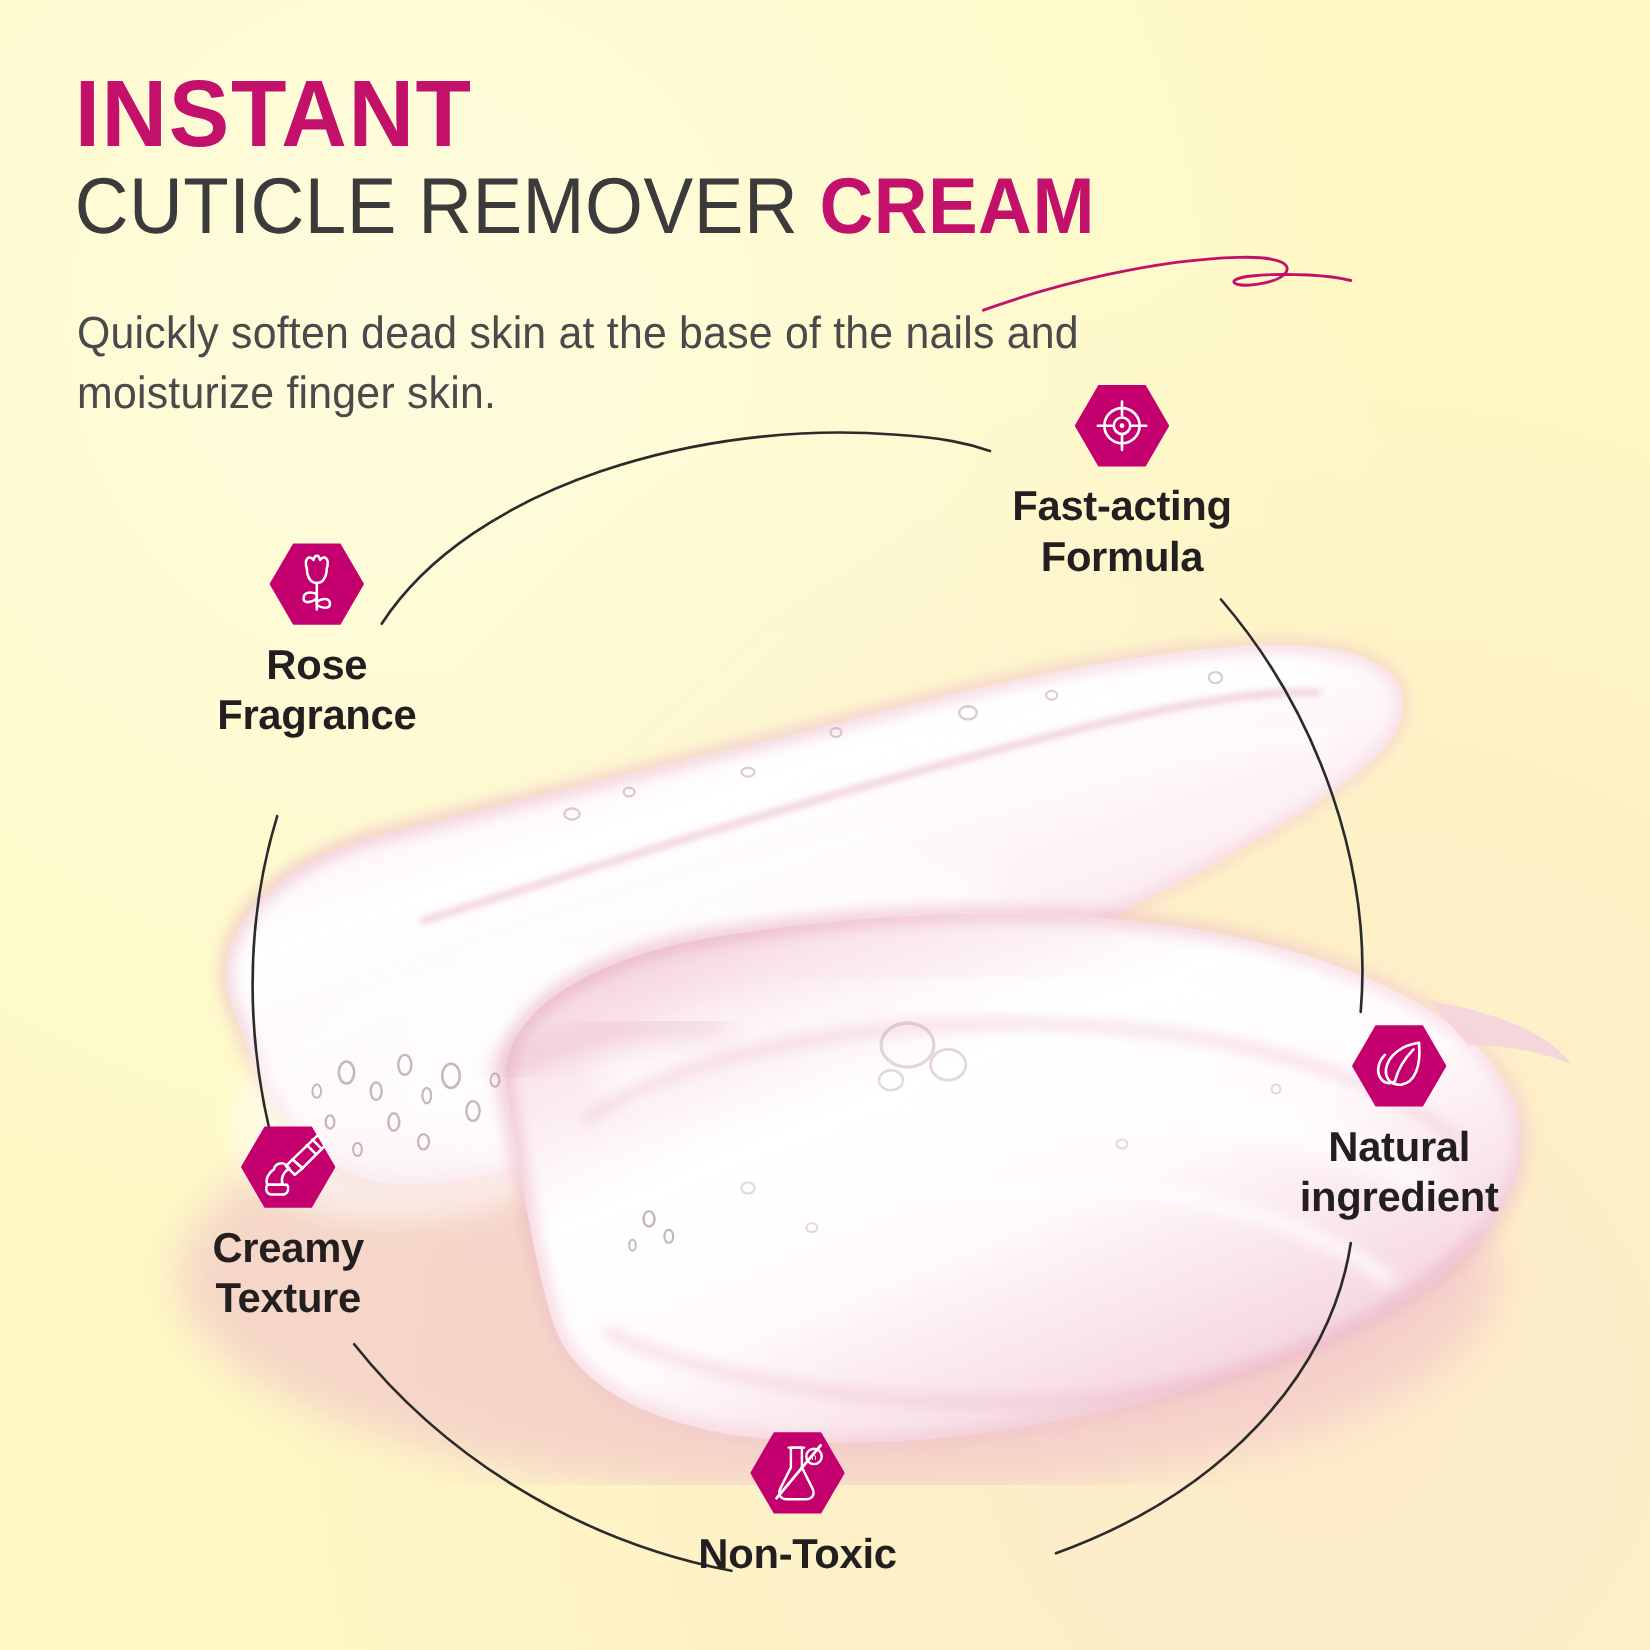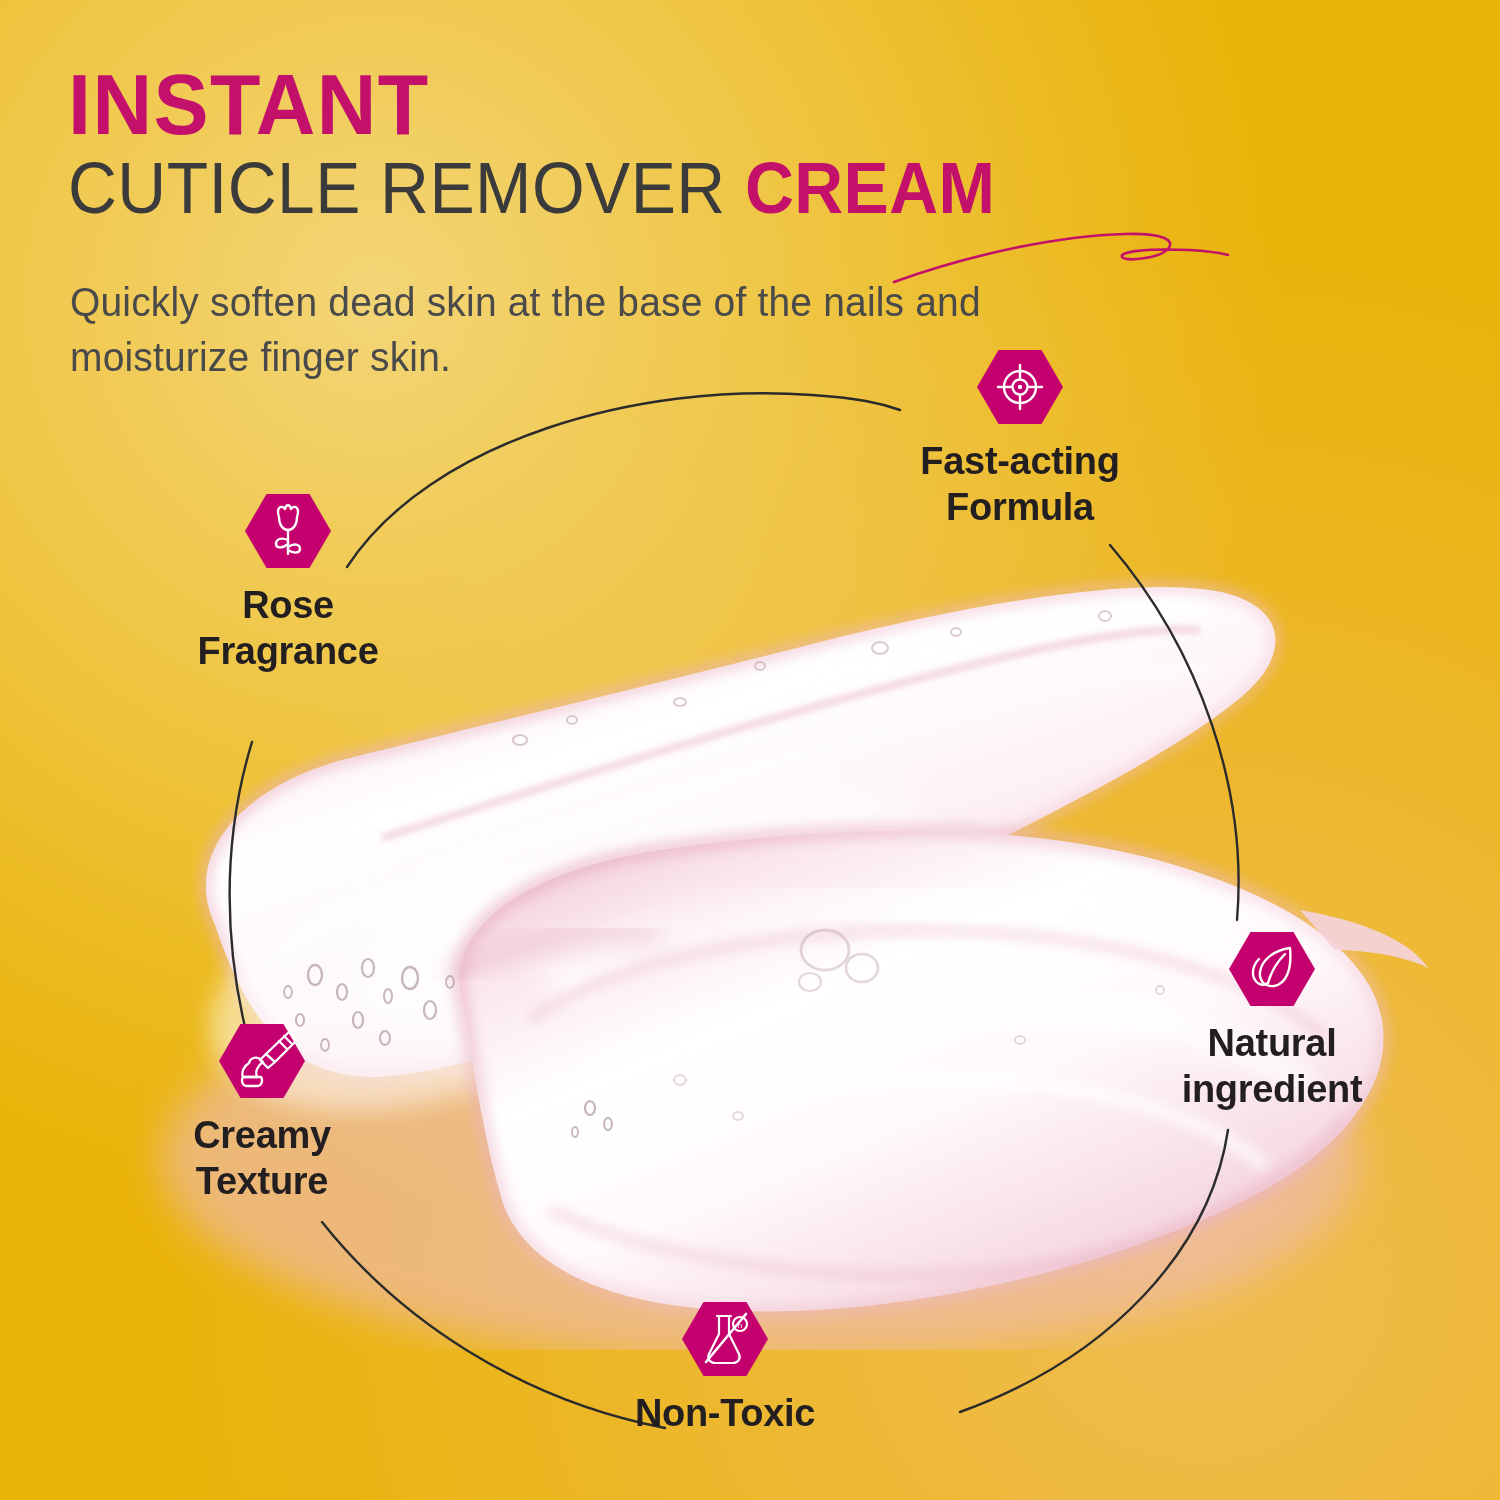--- a/index.html
+++ b/index.html
@@ -11,21 +11,21 @@
     height: 1500px;
     overflow: hidden;
     font-family: "Liberation Sans", sans-serif;
     background: #fbe3e8;
   }
 
   #page {
     position: relative;
     width: 1500px;
     height: 1500px;
-    background: #eab308;
+    background: #fef9c3;
     overflow: hidden;
   }
 
   
   #grain {
     position: absolute;
     inset: 0;
     background:
       radial-gradient(circle at 25% 20%, rgba(255,255,255,0.45), rgba(255,255,255,0) 55%),
       radial-gradient(circle at 80% 85%, rgba(250,205,216,0.35), rgba(255,255,255,0) 60%);

